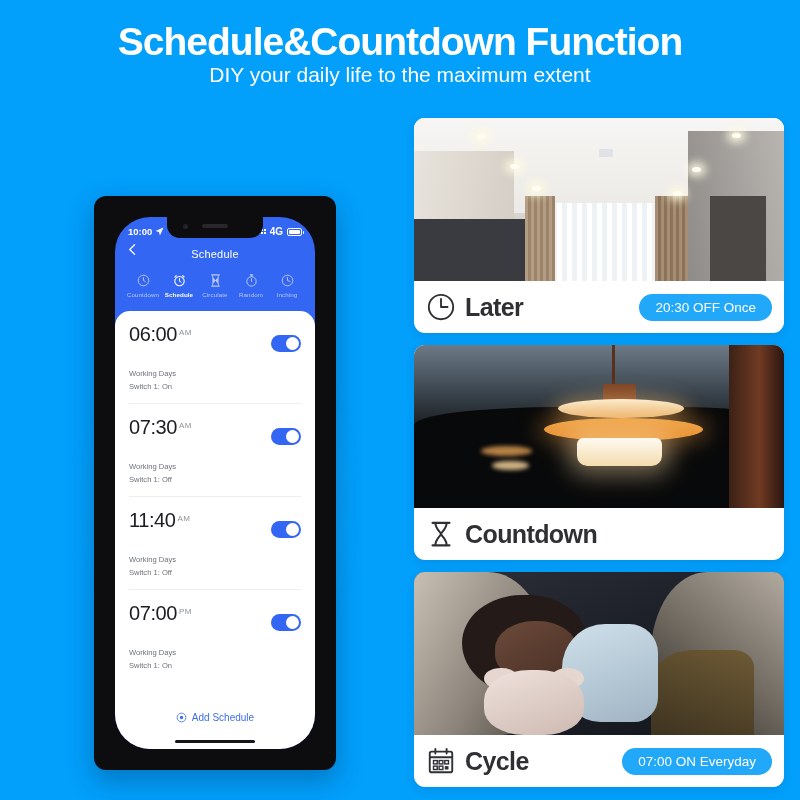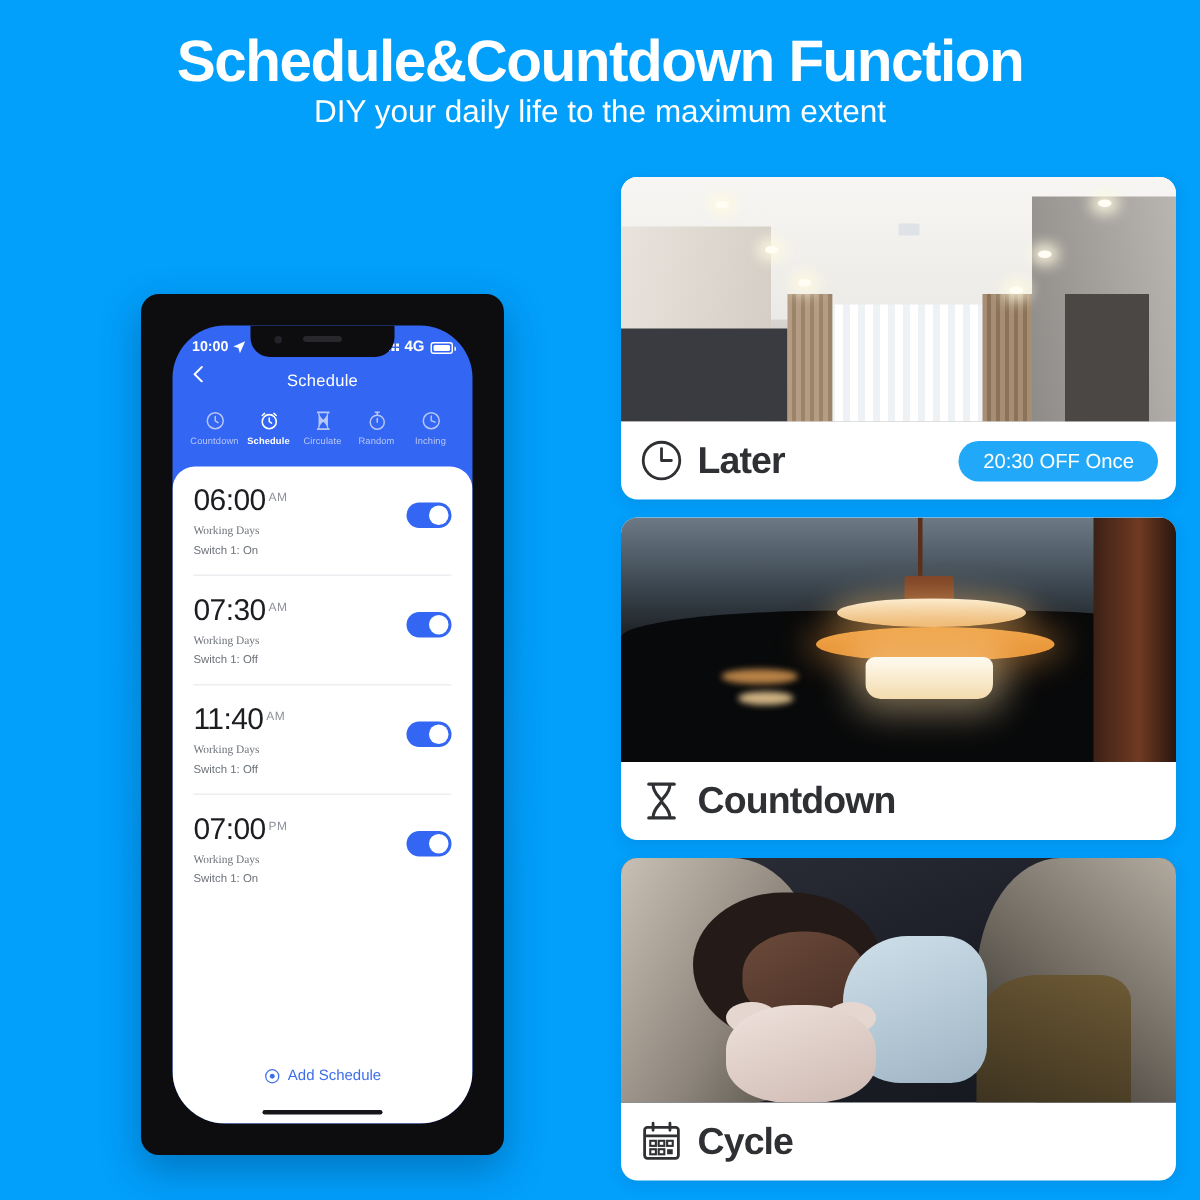--- a/index.html
+++ b/index.html
@@ -105,21 +105,21 @@
   .rows { padding:0 14px; }
   .row {
     padding:13px 0 12px 0;
     display:flex; align-items:flex-start; justify-content:space-between;
     border-bottom:1px solid #eceef1;
     position:relative;
   }
   .row:last-child { border-bottom:none; }
   .row-time { font-size:20px; color:#1b1d21; letter-spacing:-0.4px; line-height:1; }
   .row-ampm { font-size:8px; color:#8d9299; vertical-align:super; margin-left:2px; letter-spacing:0.3px; }
-  .row-sub { font-size:7.6px; color:#6d727a; margin-top:4px;font-family:Liberation Serif, serif; }
+  .row-sub { font-size:7.6px; color:#6d727a; margin-top:24px; }
   .row-sub2 { font-size:7.6px; color:#6d727a; margin-top:4px; }
   .toggle {
     width:30px; height:17px; border-radius:9px; background:#3366f2;
     position:relative; flex:none; margin-top:11px;
   }
   .toggle i { position:absolute; top:2px; right:2px; width:13px; height:13px; border-radius:50%; background:#fff; }
 
   .add-wrap { margin-top:auto; padding:0 0 26px 0; display:flex; justify-content:center; }
   .add-btn { display:flex; align-items:center; gap:5px; color:#3f6fe8; font-size:10px; }
   .add-btn svg { width:11px; height:11px; display:block; }
@@ -407,16 +407,17 @@
         <path d="M4 12 H28" stroke="#2f3033" stroke-width="2"></path>
         <path d="M10 3 V8 M22 3 V8" stroke="#2f3033" stroke-width="2" stroke-linecap="round"></path>
         <rect x="8" y="15.5" width="4" height="3.6" fill="none" stroke="#2f3033" stroke-width="1.5"></rect>
         <rect x="14" y="15.5" width="4" height="3.6" fill="none" stroke="#2f3033" stroke-width="1.5"></rect>
         <rect x="20" y="15.5" width="4" height="3.6" fill="none" stroke="#2f3033" stroke-width="1.5"></rect>
         <rect x="8" y="21.5" width="4" height="3.6" fill="none" stroke="#2f3033" stroke-width="1.5"></rect>
         <rect x="14" y="21.5" width="4" height="3.6" fill="none" stroke="#2f3033" stroke-width="1.5"></rect>
         <rect x="20" y="21.5" width="4" height="3.6" fill="#2f3033"></rect>
       </svg>
       <span class="card-title">Cycle</span>
+      <span class="pill">07:00 ON Everyday</span>
     </div>
   </div>
 
 </div>
 
 </body></html>

